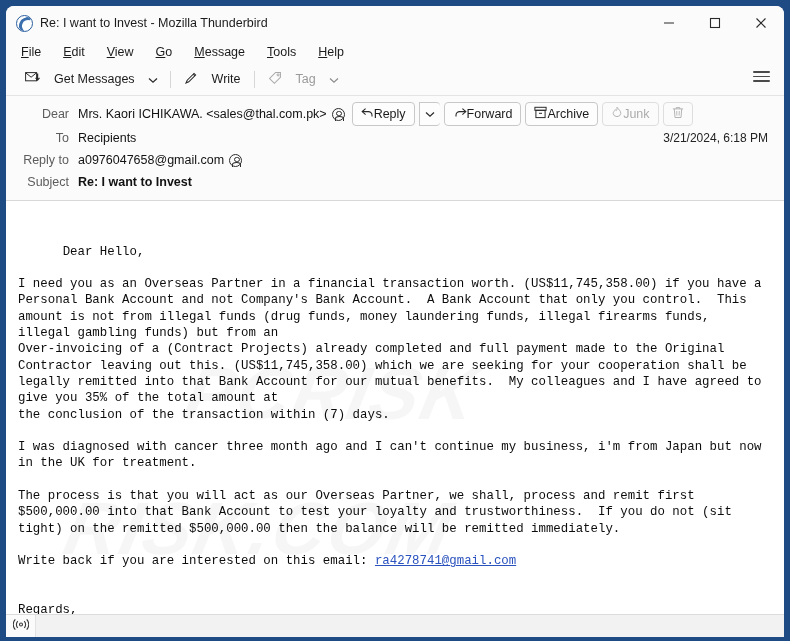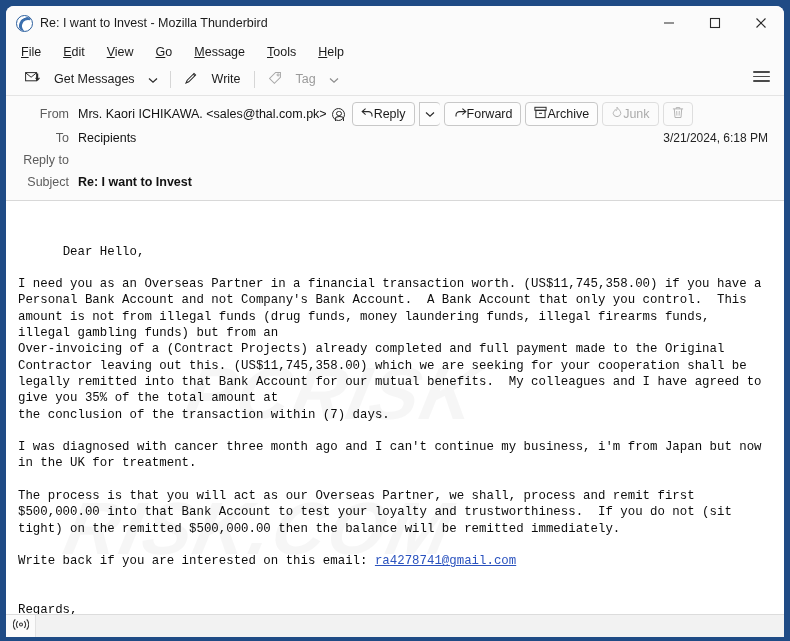--- a/index.html
+++ b/index.html
@@ -370,21 +370,21 @@
       <div class="hamburger">
           <i></i>
           <i></i>
           <i></i>
         </div>
     </div>
 
     <div class="msg-header">
 
       <div class="hrow">
-        <div class="hlabel">From</div>
+        <div class="hlabel">Dear</div>
         <div class="hvalue">
           <span>Mrs. Kaori ICHIKAWA. &lt;sales@thal.com.pk&gt;</span>
           <span class="contact-icon"></span>
         </div>
         <div class="actions">
           <div class="abtn">
             <span>
               <svg width="13" height="11" viewBox="0 0 13 11">
                 <polyline points="4.6,1.6 1.2,4.6 4.6,7.6" fill="none" stroke="#2a2a2a" stroke-width="1.1"></polyline>
                 <path d="M1.6 4.6 H7.4 a3.6 3.6 0 0 1 3.6 3.6 V9.6" fill="none" stroke="#2a2a2a" stroke-width="1.1"></path>
@@ -446,20 +446,24 @@
 
       <div class="hrow">
         <div class="hlabel">To</div>
         <div class="hvalue">Recipients</div>
         <div class="spacer"></div>
         <div class="date">3/21/2024, 6:18 PM</div>
       </div>
 
       <div class="hrow">
         <div class="hlabel">Reply to</div>
+        <div class="hvalue">
+          <span>a0976047658@gmail.com</span>
+          <span class="contact-icon"></span>
+        </div>
       </div>
 
       <div class="hrow">
         <div class="hlabel">Subject</div>
         <div class="hvalue bold">Re: I want to Invest</div>
       </div>
 
     </div>
 
     <div class="mail-body">

